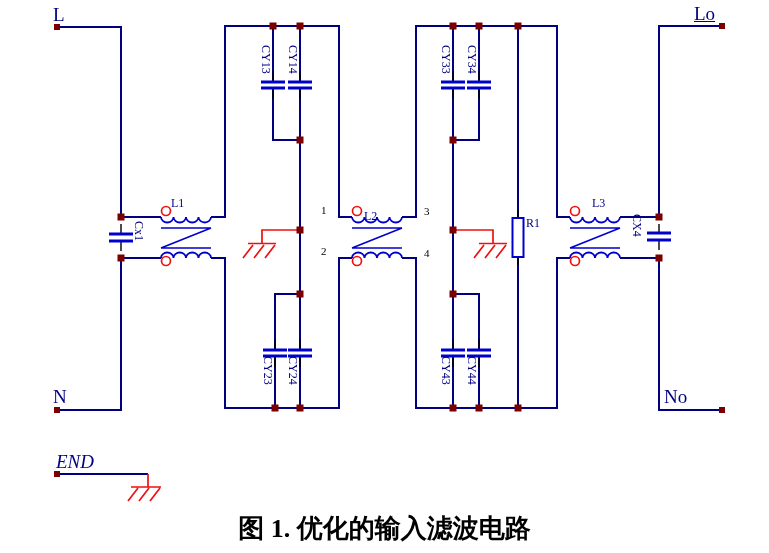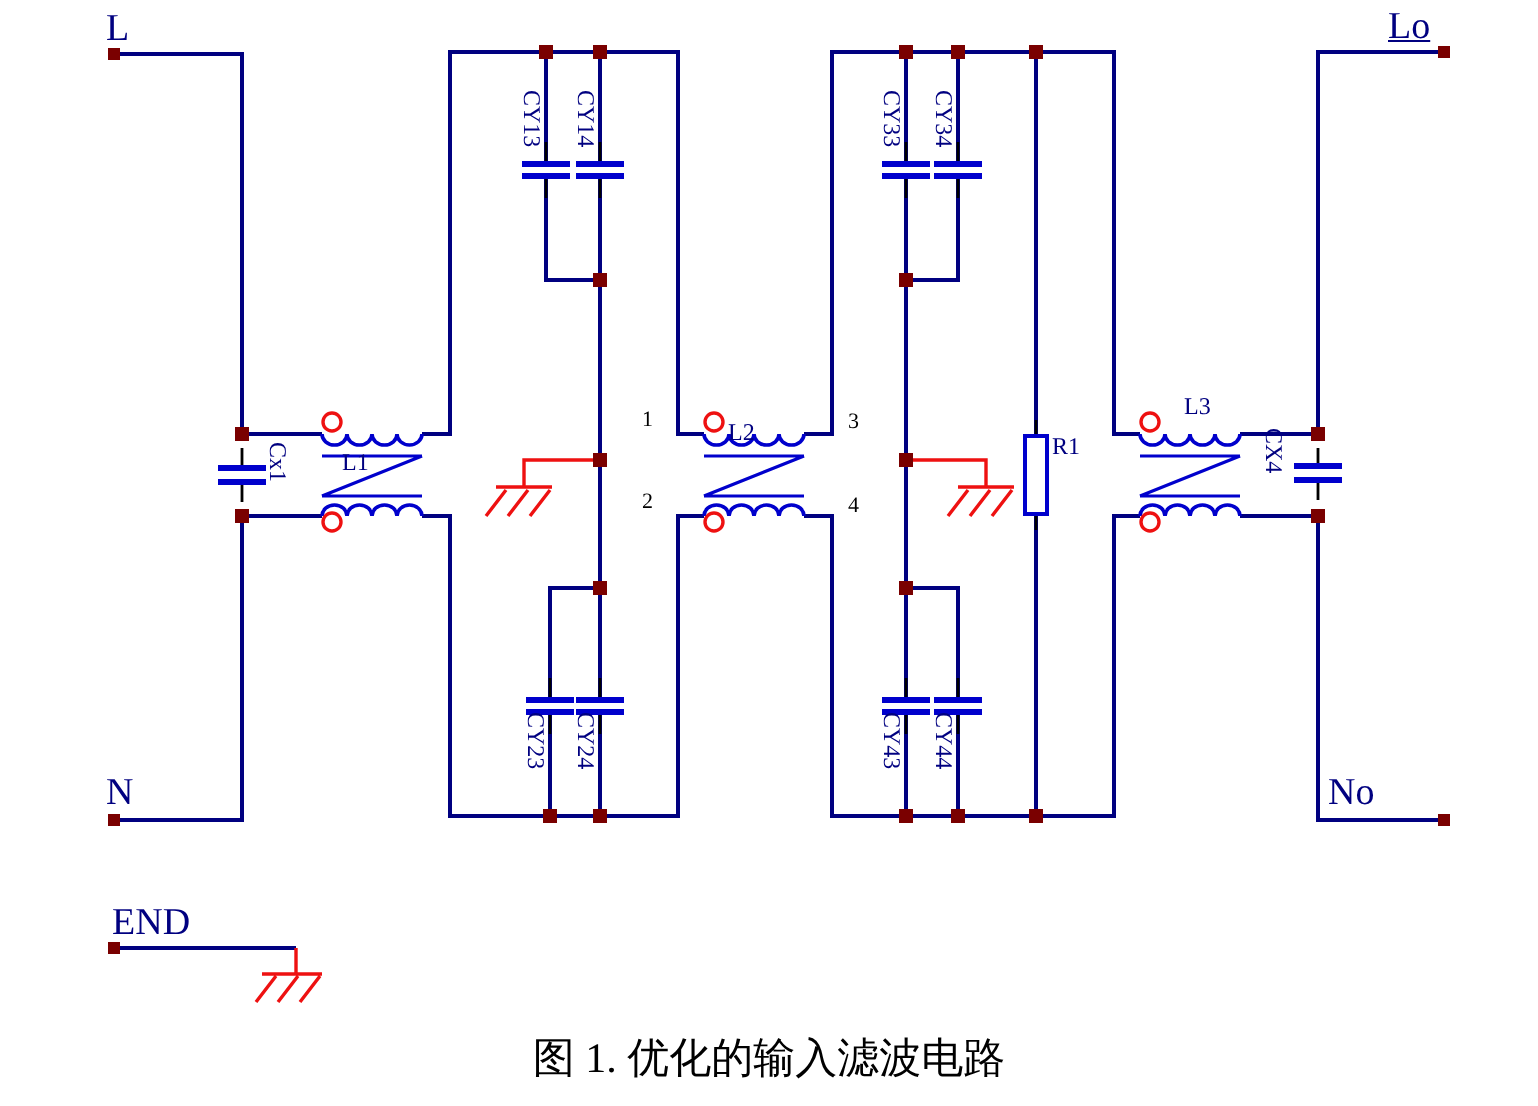--- a/index.html
+++ b/index.html
@@ -13,21 +13,21 @@
   .blk{stroke:var(--pin_stub);stroke-width:1.4;fill:none;}
   .g{stroke:var(--ground);stroke-width:1.7;fill:none;}
   .dot{fill:var(--junction);stroke:none;}
   .pcirc{stroke:var(--ground);stroke-width:1.7;fill:#fff;}
   .rbody{stroke:var(--comp);stroke-width:2;fill:#fff;}
   .lbl{position:absolute;color:var(--text);font-size:12px;line-height:13px;white-space:pre;}
   .vlbl{writing-mode:vertical-rl;letter-spacing:0;}
   .port{font-size:19px;line-height:20px;}
   .pin{color:var(--pin_stub);font-size:11px;line-height:11px;}
   .caption{position:absolute;left:0;right:0;text-align:center;color:var(--caption);
-           font-size:21px;line-height:24px;}
+           font-size:26px;line-height:24px;font-weight:bold;}
 </style>
 </head>
 <body>
 
 <div id="canvas">
 
   <svg width="769" height="553" viewBox="0 0 769 553">
 
     <g>
       <path class="w" d="M57,27H121V217"></path>
@@ -158,23 +158,23 @@
       <rect class="dot" x="719" y="23" width="6" height="6"></rect>
       <rect class="dot" x="719" y="407" width="6" height="6"></rect>
       <rect class="dot" x="54" y="471" width="6" height="6"></rect>
     </g>
   </svg>
 
   <div class="lbl port" style="left:53px;top:5px;">L</div>
   <div class="lbl port" style="left:53px;top:387px;">N</div>
   <div class="lbl port" style="left:694px;top:4px;text-decoration:underline;">Lo</div>
   <div class="lbl port" style="left:664px;top:387px;">No</div>
-  <div class="lbl port" style="left:56px;top:452px;">END</div>
+  <div class="lbl port" style="left:56px;top:452px;font-style:italic;">END</div>
 
-  <div class="lbl" style="left:171px;top:197px;margin-top:28px;">L1</div>
+  <div class="lbl" style="left:171px;top:197px;">L1</div>
   <div class="lbl" style="left:364px;top:197px;margin-top:13px;">L2</div>
   <div class="lbl" style="left:592px;top:197px;">L3</div>
   <div class="lbl" style="left:526px;top:217px;">R1</div>
 
   <div class="lbl vlbl" style="left:132px;top:221px;">Cx1</div>
   <div class="lbl vlbl" style="left:630px;top:214px;">CX4</div>
 
   <div class="lbl vlbl" style="left:259px;top:45px;">CY13</div>
   <div class="lbl vlbl" style="left:286px;top:45px;">CY14</div>
   <div class="lbl vlbl" style="left:439px;top:45px;">CY33</div>

